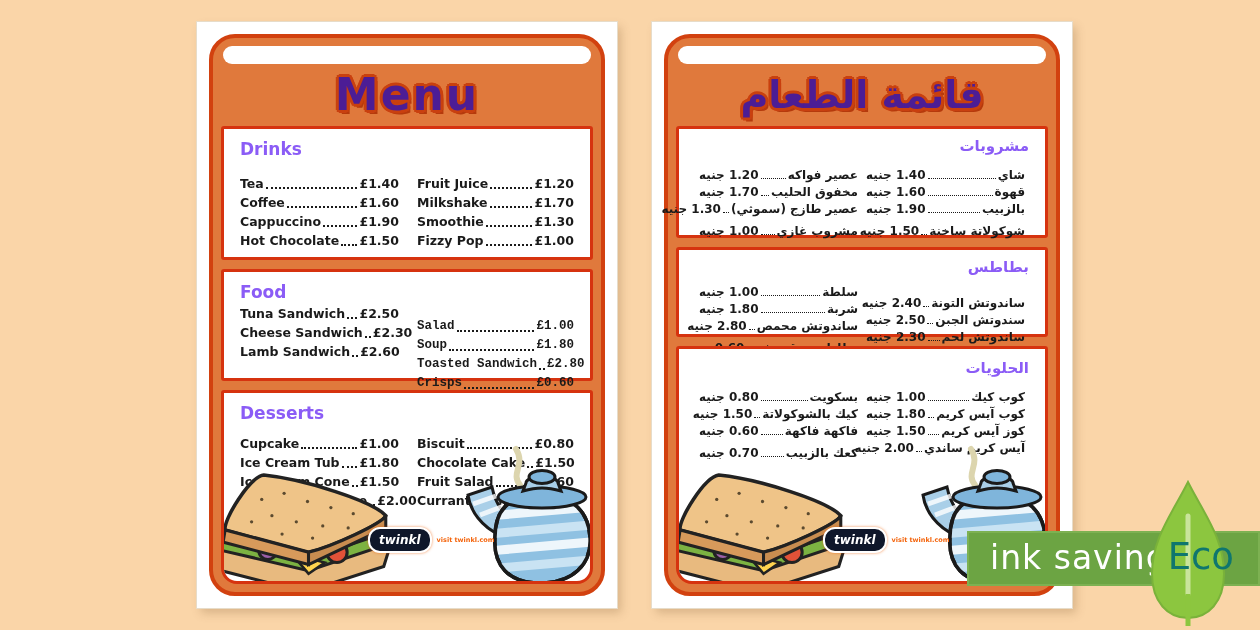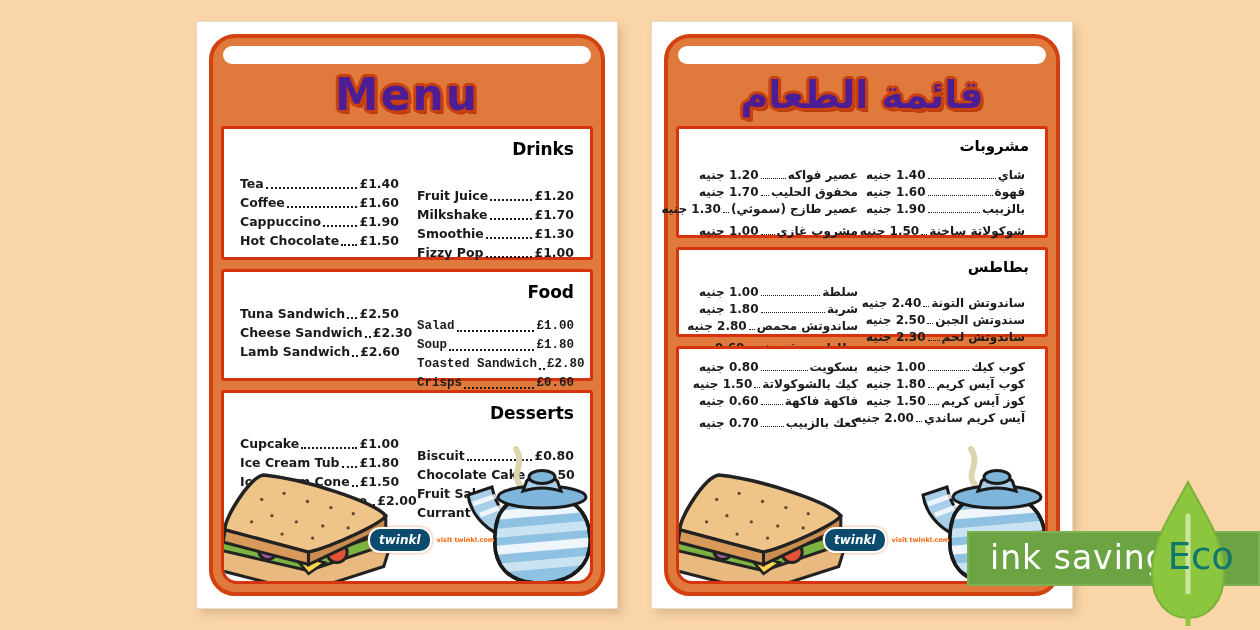--- a/index.html
+++ b/index.html
@@ -39,48 +39,48 @@
   .section{
     background:#ffffff;border:3px solid #D6330F;border-radius:3px;
     padding:10px 16px 6px;box-sizing:border-box;
   }
   .en .s0{height:134px;}
   .en .s1{height:112px;}
   .ar .s0{height:112px;padding-top:8px;}
   .ar .s1{height:90px;padding-top:8px;}
   .s2{flex:1 1 auto;border-bottom-left-radius:16px;border-bottom-right-radius:16px;
       position:relative;overflow:hidden;}
-  .heading{font-weight:bold;color:#000000;text-align:right;}
+  .heading{font-weight:bold;color:#8b5cf6;}
   .en .heading{font-size:17px;}
   .ar .heading{font-size:15px;}
   .en .s0 .heading{margin-bottom:15px;}
   .en .s1 .heading{margin-bottom:2px;}
   .en .s2 .heading{margin-bottom:11px;}
   .ar .s0 .heading{margin-bottom:12px;}
   .ar .s1 .heading{margin-bottom:8px;}
   .ar .s2 .heading{margin-bottom:12px;}
   .cols{display:flex;}
   .col{width:50%;display:flex;flex-direction:column;box-sizing:border-box;padding-right:8px;}
-  .en .c2{padding-left:10px;padding-right:0;margin-top:12px;}
+  .en .c2{padding-left:10px;padding-right:0;}
   .ar .col{padding:0 4px;}
   .en .s1 .c2{margin-top:13px;font-family:Liberation Mono, monospace;}
   .ar .s1 .c1{margin-top:11px;}
   .row{display:flex;color:#1A1A1A;font-weight:bold;white-space:nowrap;}
   .en .row{font-size:12.5px;line-height:19px;}
   .ar .row{font-size:12px;line-height:17px;}
   .dots{flex:1 1 auto;min-width:6px;border-bottom:2px dotted #1a1a1a;margin:0 2px 4px;}
   .ar .dots{border-bottom-width:1.5px;margin-bottom:5px;}
   .g4 .row:nth-child(4){margin-top:5px;}
   .ar{direction:rtl;}
   
   .sandwich{position:absolute;left:-14px;bottom:-12px;width:195px;height:122px;}
   .teapot{position:absolute;right:-10px;bottom:-12px;width:160px;height:152px;}
   .logo{position:absolute;left:144px;bottom:28px;display:flex;align-items:center;direction:ltr;}
   .logo-blob{
-    background:#0c4a6e;color:#fff;font-weight:bold;font-style:italic;
+    background:#0f172a;color:#fff;font-weight:bold;font-style:italic;
     font-size:12px;line-height:22px;padding:0 9px;border-radius:12px;
     border:2px solid #fff;box-shadow:0 0 3px rgba(240,100,12,0.7);
   }
   .logo-tag{color:#F4640C;font-size:6.5px;font-weight:bold;margin-left:5px;}
   
   .eco-banner{
     position:absolute;left:967px;top:531px;width:293px;height:55px;
     background:#6CA443;border:2px solid #7DB152;box-sizing:border-box;z-index:5;
   }
   .eco-banner-label{
@@ -398,20 +398,21 @@
               <div class="row">
                 <span class="nm">بطاطس مقرمشة</span>
                 <span class="dots"></span>
                 <span class="pr">0.60 جنيه</span>
               </div>
             </div>
         </div>
       </div>
 
       <div class="section s2">
+        <div class="heading">الحلويات</div>
         <div class="cols">
           <div class="col c1">
               <div class="row">
                 <span class="nm">كوب كيك</span>
                 <span class="dots"></span>
                 <span class="pr">1.00 جنيه</span>
               </div>
               <div class="row">
                 <span class="nm">كوب آيس كريم</span>
                 <span class="dots"></span>

